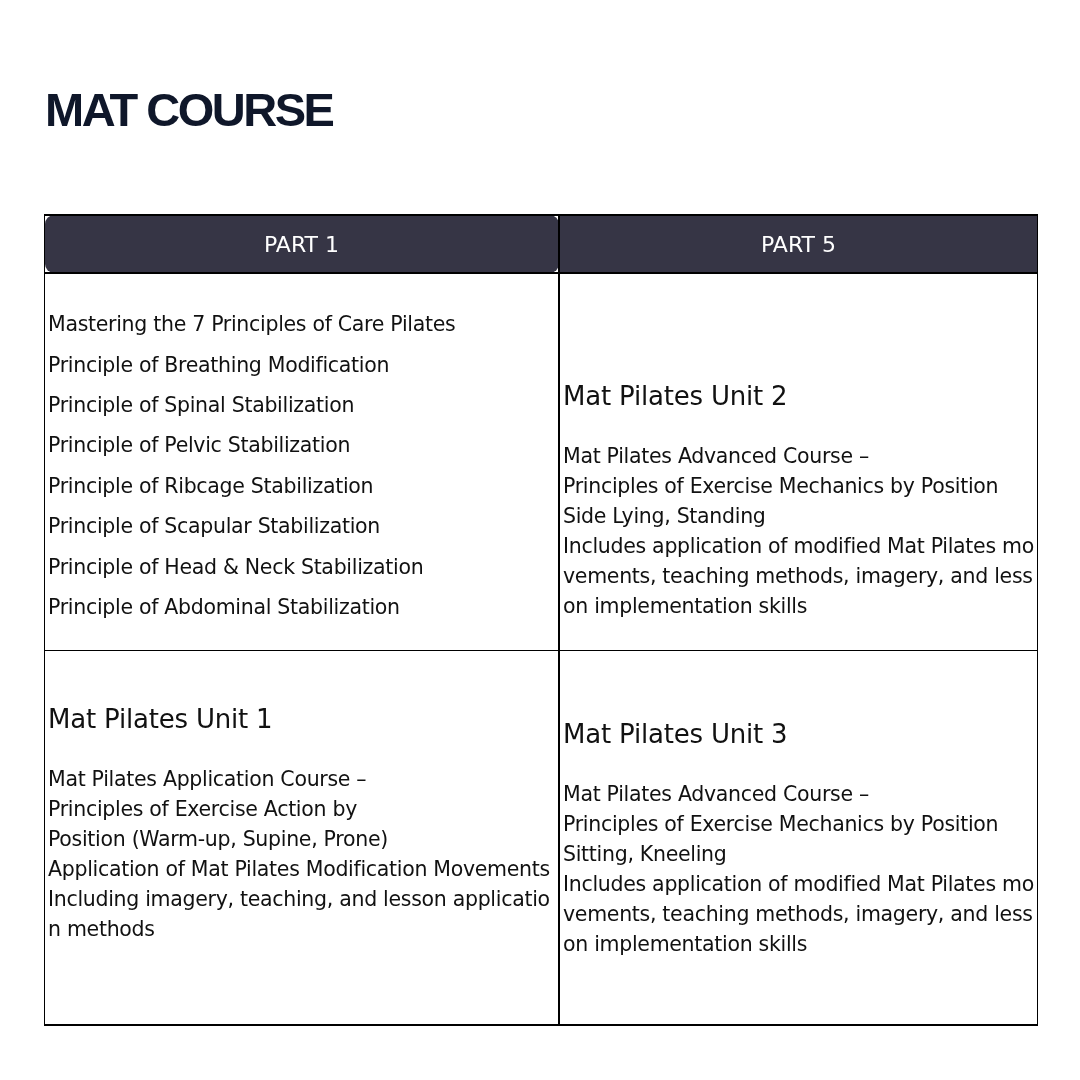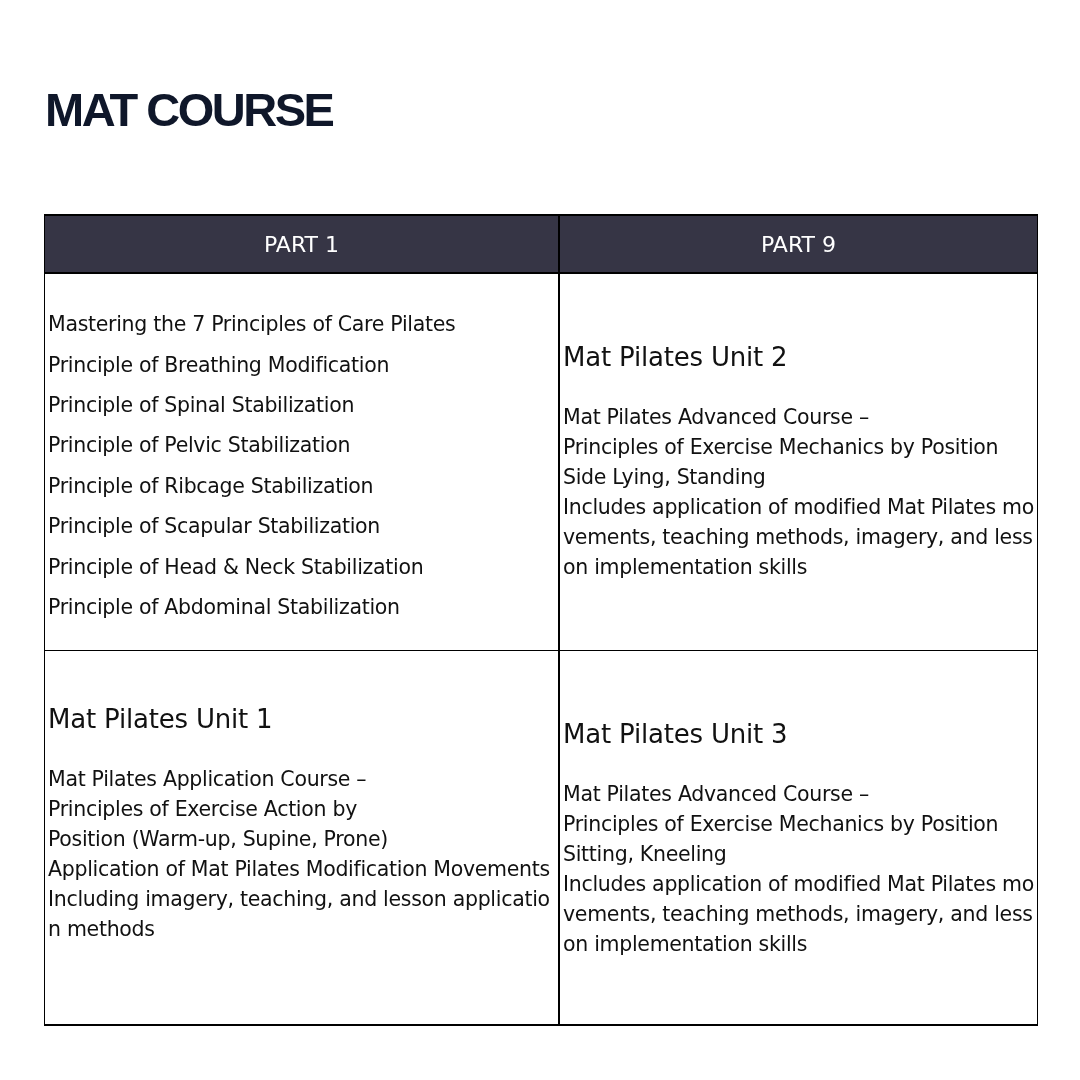--- a/index.html
+++ b/index.html
@@ -7,58 +7,58 @@
            font-family: "DejaVu Sans", sans-serif; color: #111111; }
     .title { position: absolute; left: 45px; top: 82px; margin: 0;
              font-family: "Liberation Sans", sans-serif; font-weight: 700;
              font-size: 47px; letter-spacing: -2.5px; color: #0f172a; line-height: 56px; }
     .tbl { position: absolute; left: 44px; top: 214px; width: 994px; height: 812px;
            border-collapse: collapse; table-layout: fixed; }
     .tbl th, .tbl td { border: 1px solid #000; padding: 0; vertical-align: middle; }
     .tbl th { background: #363545; color: #ffffff; font-weight: 400; height: 56px;
               font-size: 22px; border-top: 2px solid #000; border-bottom: 2px solid #000; }
     .tbl tr.last td { border-bottom: 2px solid #000; }
-    .c1 { width: 513px; border-right: 2px solid #000 !important; }
+    .c1 { width: 513px; border-right: 2px solid #000 !important; border-radius: 9px; }
     .cell { padding: 0 2px 0 3px; font-size: 20.5px; letter-spacing: -0.3px; }
     .plist { list-style: none; margin: 0; padding: 0; }
     .plist li { line-height: 40.4px; }
     .unit-title { font-size: 26px; line-height: 34px; margin: 0 0 28px 0; letter-spacing: -0.2px; }
     .desc { line-height: 30px; word-break: break-all; }
     .desc div { white-space: normal; }
   </style>
 </head>
 <body>
 
 <h1 class="title">MAT COURSE</h1>
 
 <table class="tbl">
   <thead>
     <tr>
       <th class="c1">PART 1</th>
-      <th>PART 9</th>
+      <th>PART 5</th>
     </tr>
   </thead>
   <tbody>
     <tr style="height:377px">
       <td class="c1">
         <div class="cell" style="padding-top:8px">
           <ul class="plist">
             <li>Mastering the 7 Principles of Care Pilates</li>
             <li>Principle of Breathing Modification</li>
             <li>Principle of Spinal Stabilization</li>
             <li>Principle of Pelvic Stabilization</li>
             <li>Principle of Ribcage Stabilization</li>
             <li>Principle of Scapular Stabilization</li>
             <li>Principle of Head &amp; Neck Stabilization</li>
             <li>Principle of Abdominal Stabilization</li>
           </ul>
         </div>
       </td>
       <td style="vertical-align:top">
-        <div class="cell" style="padding-top:66px">
+        <div class="cell" style="padding-top:105px">
           <div class="unit-title">Mat Pilates Unit 2</div>
           <div class="desc">
             <div>Mat Pilates Advanced Course –</div>
             <div>Principles of Exercise Mechanics by Position</div>
             <div>Side Lying, Standing</div>
             <div>Includes application of modified Mat Pilates movements, teaching methods, imagery, and lesson implementation skills</div>
           </div>
         </div>
       </td>
     </tr>

